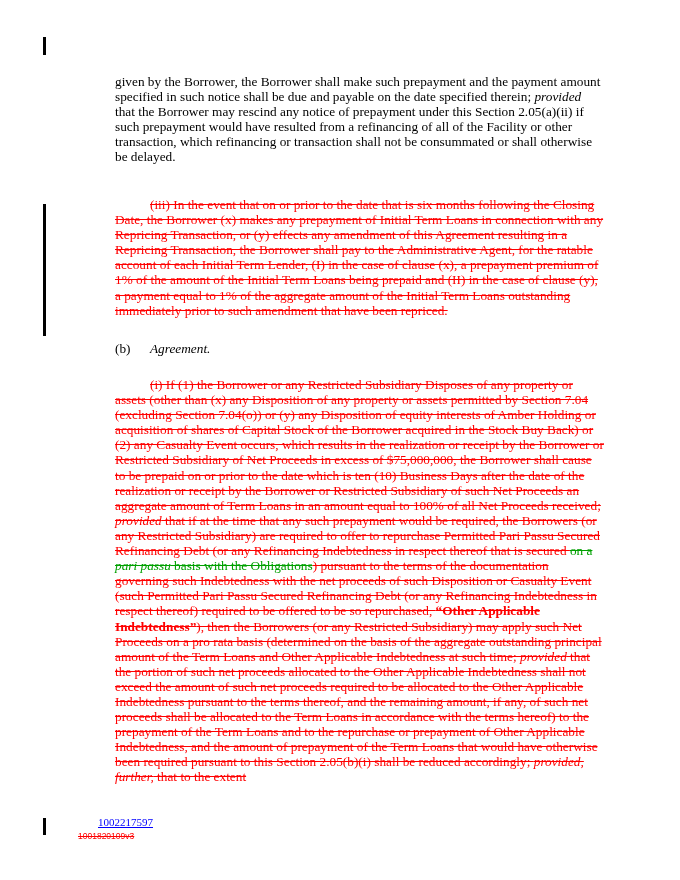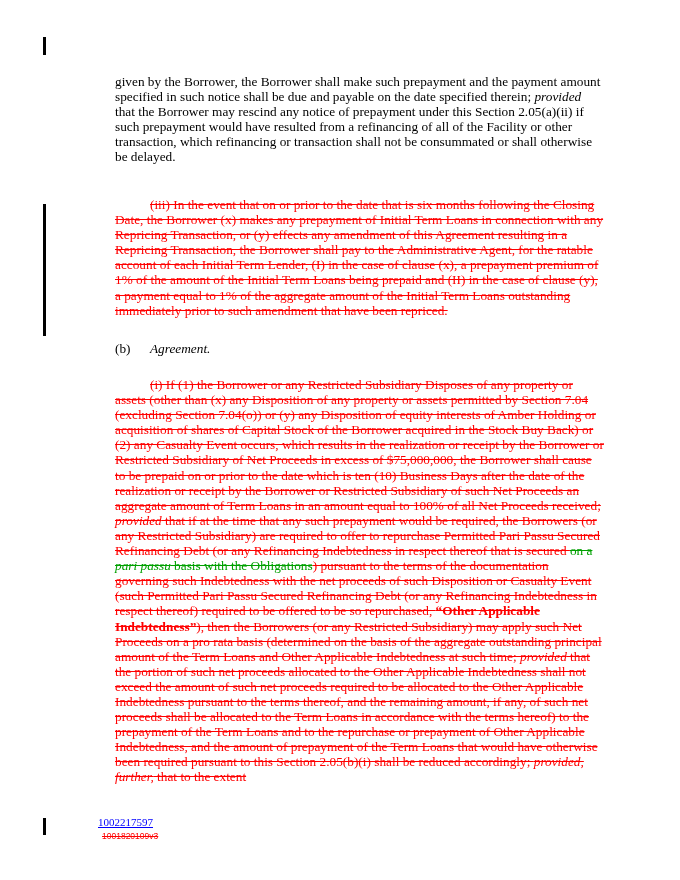--- a/index.html
+++ b/index.html
@@ -55,21 +55,20 @@
     font-family:Liberation Serif, serif;
     font-size:11px;color:var(--link);
     text-decoration:underline;
     margin-left:20px;
   }
   .doc-version{
     position:absolute;left:78px;top:831px;
     font-family:"Liberation Sans","DejaVu Sans",sans-serif;
     font-size:8.5px;color:var(--red);
     text-decoration:line-through;
-    margin-left:24px;
   }
 </style>
 </head>
 <body>
 
 <div class="page">
 
   <div class="change-bar bar-1"></div>
   <div class="change-bar bar-2"></div>
   <div class="change-bar bar-3"></div>

